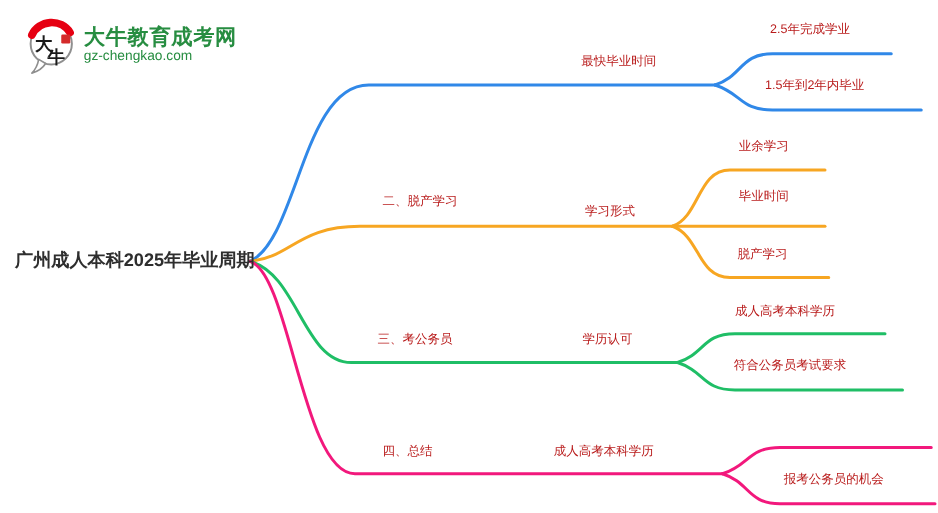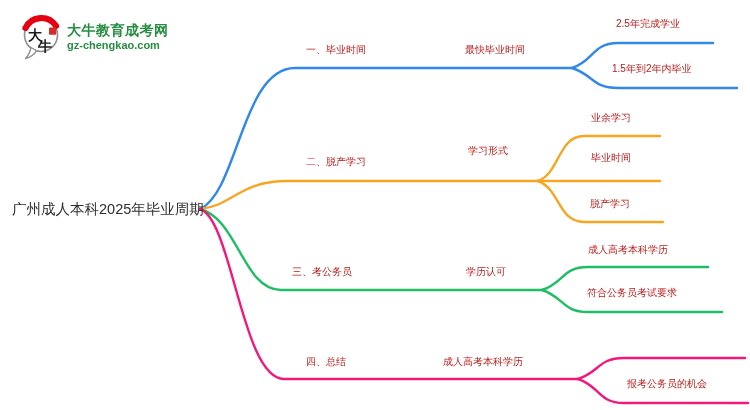--- a/index.html
+++ b/index.html
@@ -1,25 +1,25 @@
 <!DOCTYPE html>
 <html><head>
 <meta charset="utf-8">
 <style>
   html,body{margin:0;padding:0;background:#ffffff;}
   body{font-family:"Liberation Sans","DejaVu Sans",sans-serif;}
   .stage{position:relative;width:750px;height:410px;background:#ffffff;overflow:hidden;}
   .edges{position:absolute;left:0;top:0;}
   .node{position:absolute;font-size:10px;line-height:20px;color:#b91c1c;white-space:nowrap;}
-  .root{font-size:14.5px;color:#2e2e2e;}
+  .root{font-size:14.5px;color:#2e2e2e;font-weight:bold;}
   .logo{position:absolute;left:20px;top:14px;display:flex;align-items:center;gap:5px;cursor:pointer;}
   .logo-icon{width:42px;height:46px;flex:0 0 auto;}
   .logo-text{display:flex;flex-direction:column;justify-content:center;}
-  .logo-title{font-size:14px;font-weight:bold;color:#278D41;letter-spacing:0.5px;line-height:16px;}
-  .logo-domain{font-size:11px;font-weight:bold;color:#278D41;line-height:13px;margin-top:1px;}
+  .logo-title{font-size:17px;font-weight:bold;color:#278D41;letter-spacing:0.5px;line-height:16px;}
+  .logo-domain{font-size:11px;font-weight:normal;color:#278D41;line-height:13px;margin-top:1px;}
 </style>
 </head>
 <body>
 
 <div class="stage">
 
   <svg class="edges" width="750" height="410" viewBox="0 0 750 410">
     <g fill="none" stroke-width="2.4" stroke-linecap="round">
 
       <path d="M200,209 C238,192 242,68 295,68 L572,68" stroke="#3088E8"></path>
@@ -51,32 +51,31 @@
       <text x="18" y="36.5" font-size="14" font-weight="bold" fill="#1a1a1a">牛</text>
     </svg>
     <div class="logo-text">
       <div class="logo-title">大牛教育成考网</div>
       <div class="logo-domain">gz-chengkao.com</div>
     </div>
   </div>
 
   <div class="node root" style="left:12px;top:199px">广州成人本科2025年毕业周期</div>
 
-  <div class="node" style="left:306px;top:40px">一、毕业时间</div>
   <div class="node" style="left:465px;top:40px">最快毕业时间</div>
   <div class="node" style="left:616px;top:14px">2.5年完成学业</div>
   <div class="node" style="left:612px;top:59px">1.5年到2年内毕业</div>
 
   <div class="node" style="left:306px;top:152px">二、脱产学习</div>
-  <div class="node" style="left:468px;top:141px">学习形式</div>
+  <div class="node" style="left:468px;top:160px">学习形式</div>
   <div class="node" style="left:591px;top:108px">业余学习</div>
   <div class="node" style="left:591px;top:148px">毕业时间</div>
   <div class="node" style="left:590px;top:194px">脱产学习</div>
 
-  <div class="node" style="left:292px;top:262px">三、考公务员</div>
+  <div class="node" style="left:302px;top:262px">三、考公务员</div>
   <div class="node" style="left:466px;top:262px">学历认可</div>
   <div class="node" style="left:587px;top:283px">符合公务员考试要求</div>
   <div class="node" style="left:588px;top:240px">成人高考本科学历</div>
 
   <div class="node" style="left:306px;top:352px">四、总结</div>
   <div class="node" style="left:443px;top:352px">成人高考本科学历</div>
   <div class="node" style="left:627px;top:374px">报考公务员的机会</div>
 
 </div>
 

